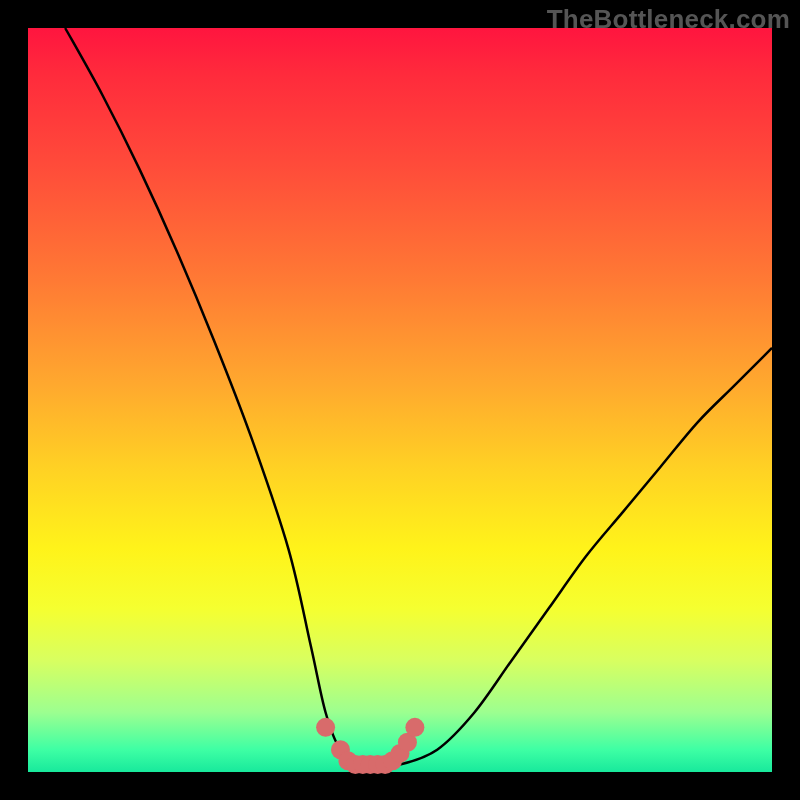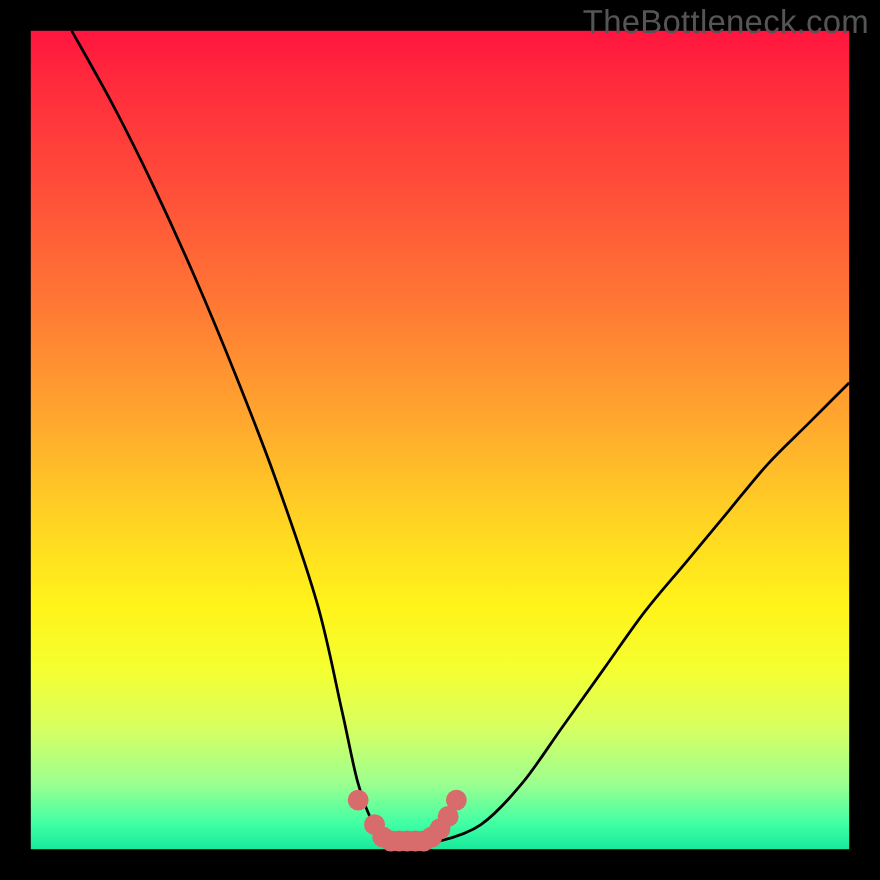--- a/index.html
+++ b/index.html
@@ -40,22 +40,22 @@
       #9cff90 92%,
       #3effa4 97%,
       #18e99c 100%
     );
   }
   .watermark {
     position: absolute;
     top: 4px;
     right: 10px;
     color: #555;
-    font-size: 30px;
-    font-weight: 400;
+    font-size: 26px;
+    font-weight: 700;
     letter-spacing: 0.2px;
     user-select: none;
   }
   svg.curve {
     position: absolute;
     top: 0;
     left: 0;
     width: 744px;
     height: 744px;
     overflow: visible;

